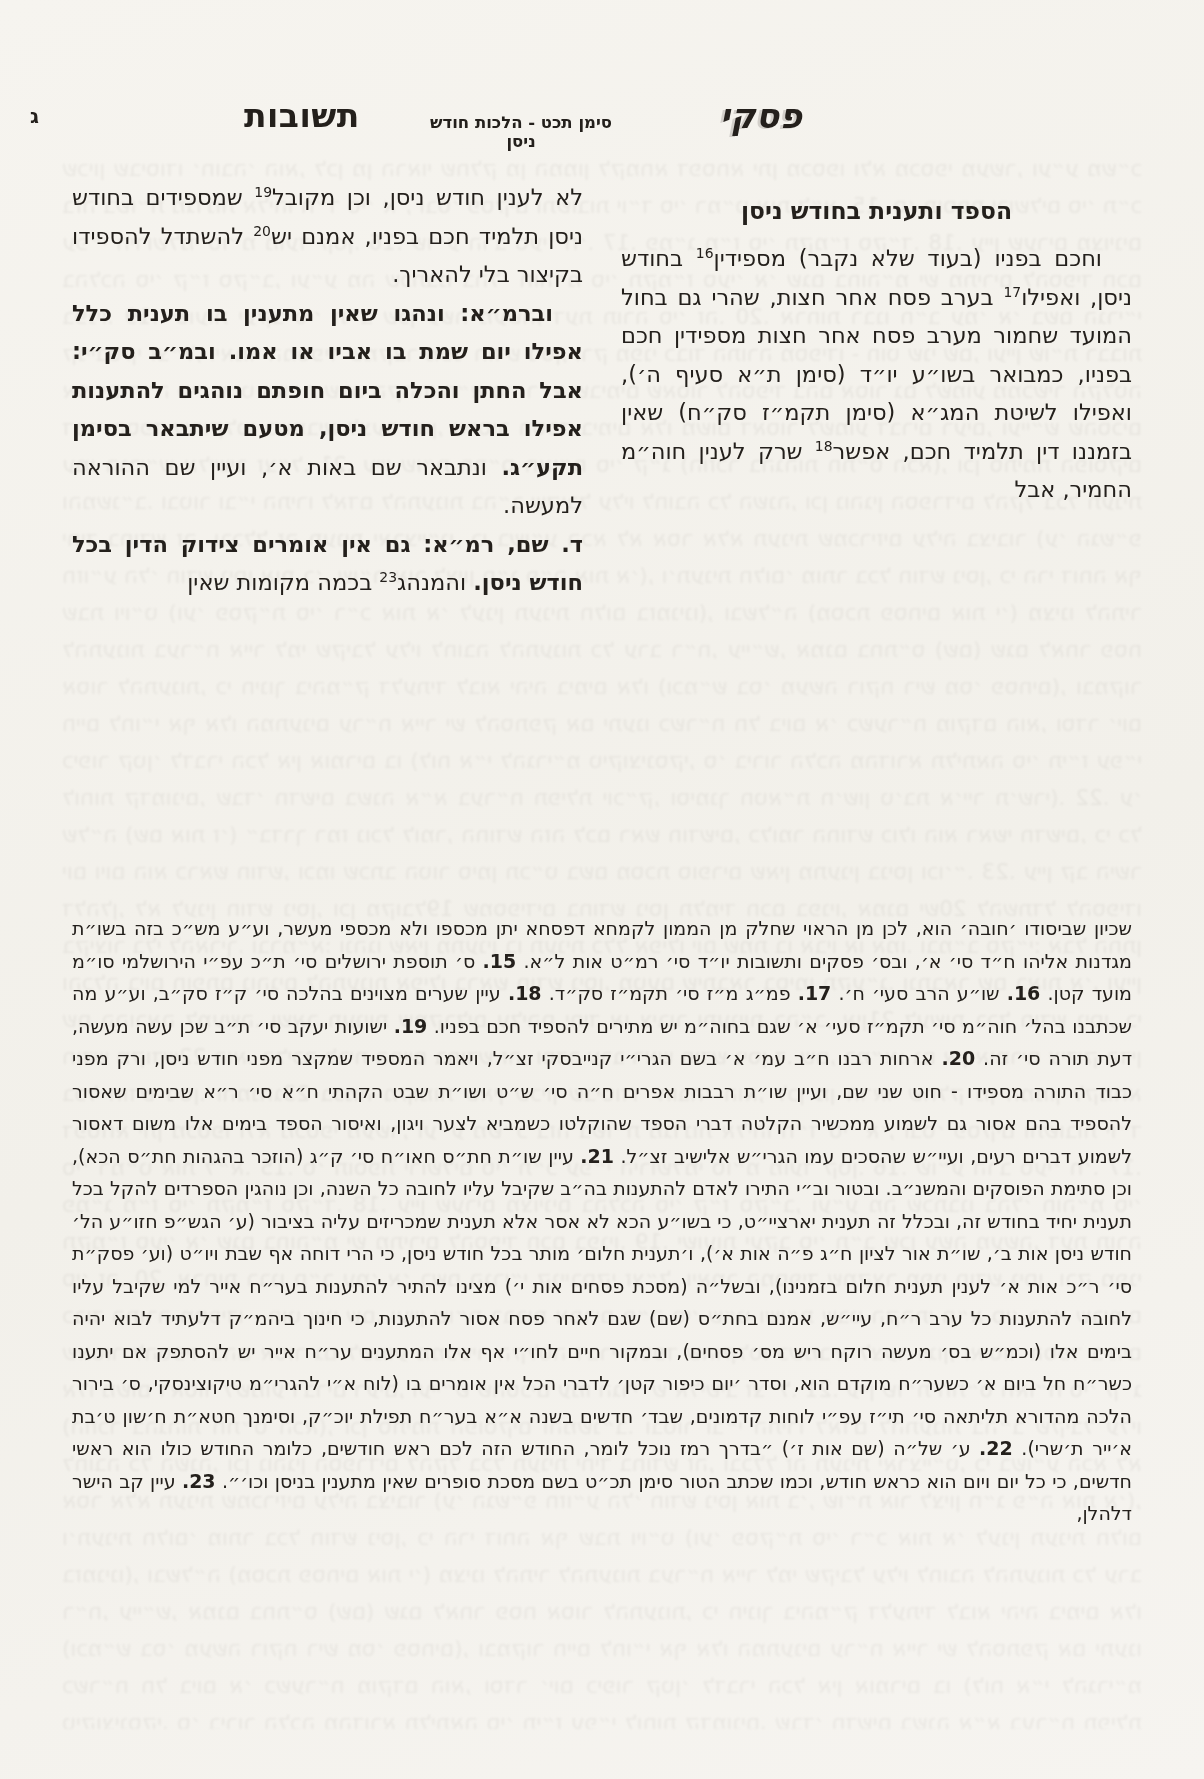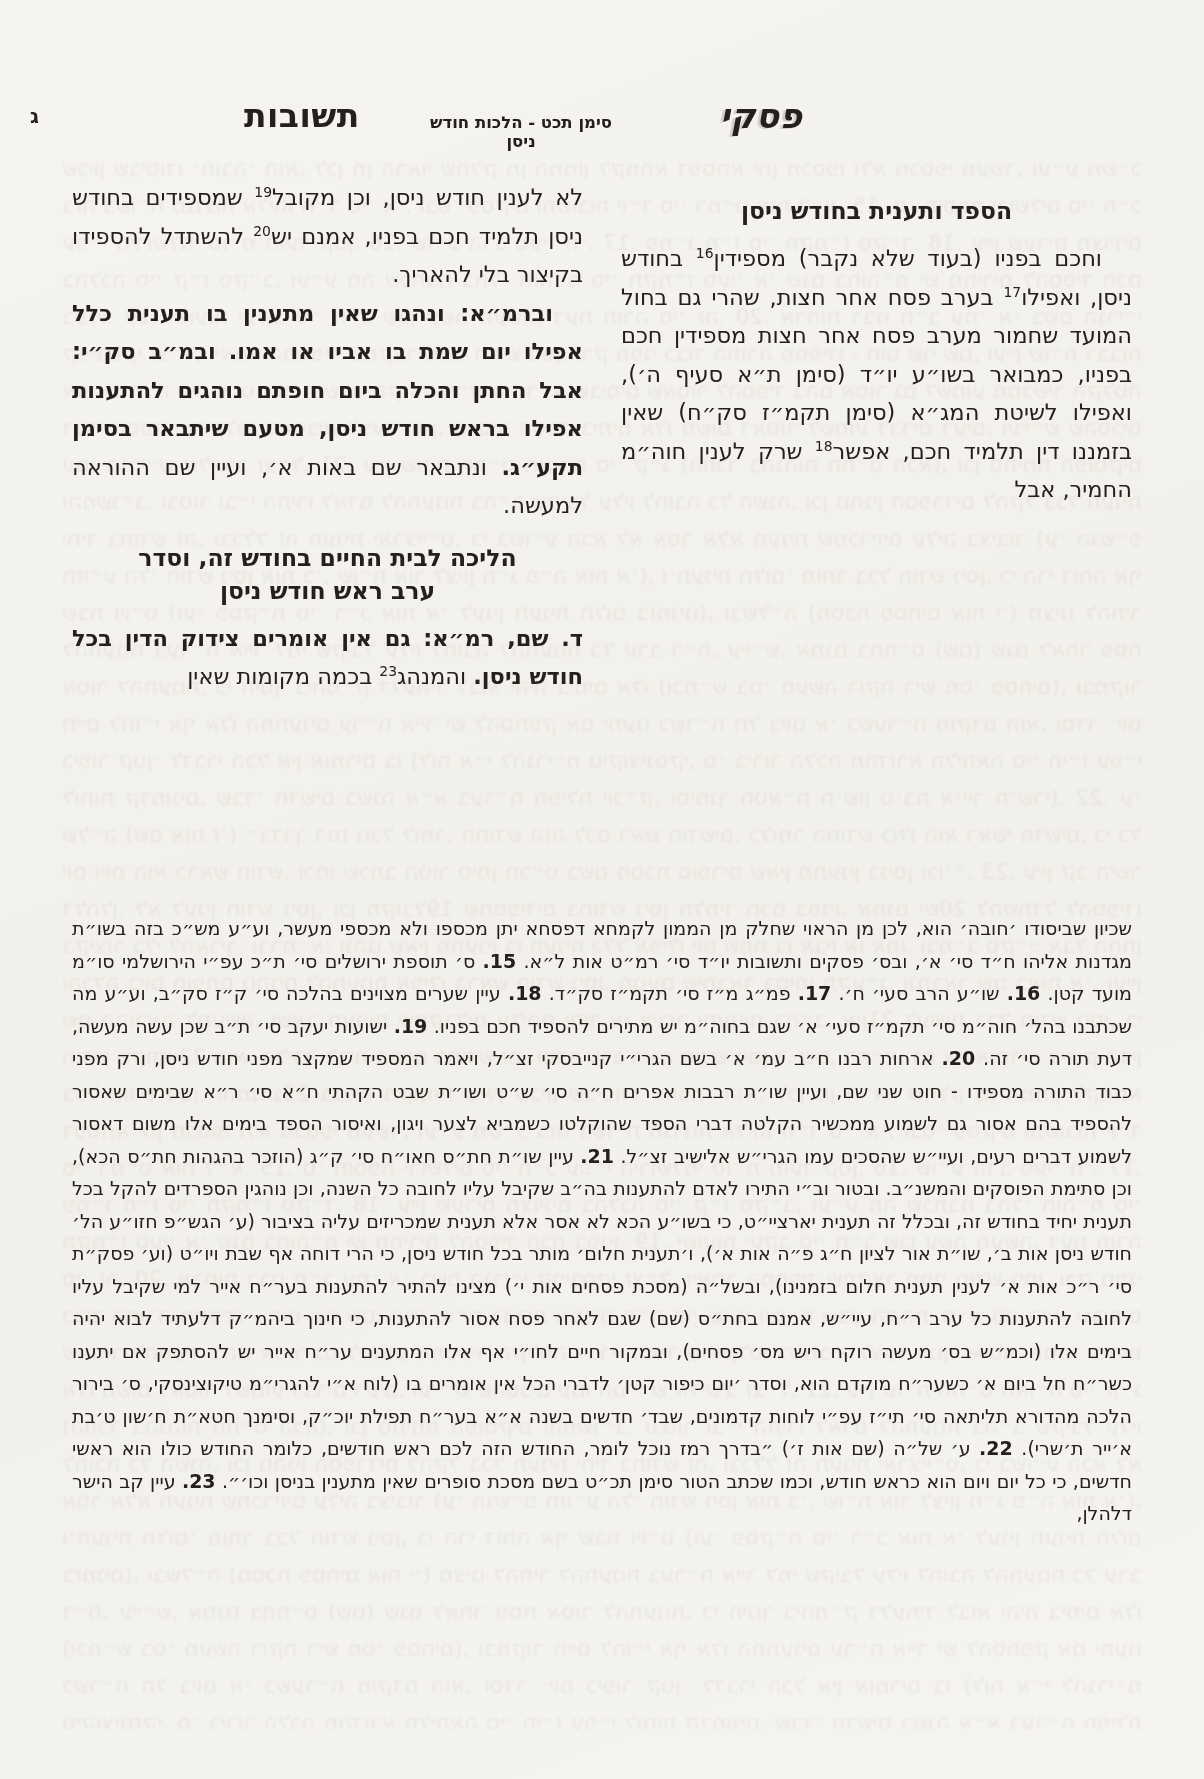--- a/index.html
+++ b/index.html
@@ -60,22 +60,20 @@
   </header>
 
   <main class="columns">
     <section class="col">
         <div class="block h">הספד ותענית בחודש ניסן</div>
         <div class="block p indent">וחכם בפניו (בעוד שלא נקבר) מספידין<sup>16</sup> בחודש ניסן, ואפילו<sup>17</sup> בערב פסח אחר חצות, שהרי גם בחול המועד שחמור מערב פסח אחר חצות מספידין חכם בפניו, כמבואר בשו״ע יו״ד (סימן ת״א סעיף ה׳), ואפילו לשיטת המג״א (סימן תקמ״ז סק״ח) שאין בזמננו דין תלמיד חכם, אפשר<sup>18</sup> שרק לענין חוה״מ החמיר, אבל</div>
       </section>
     <section class="col">
         <div class="block p">לא לענין חודש ניסן, וכן מקובל<sup>19</sup> שמספידים בחודש ניסן תלמיד חכם בפניו, אמנם יש<sup>20</sup> להשתדל להספידו בקיצור בלי להאריך.</div>
         <div class="block p indent"><b>וברמ״א: ונהגו שאין מתענין בו תענית כלל אפילו יום שמת בו אביו או אמו. ובמ״ב סק״י: אבל החתן והכלה ביום חופתם נוהגים להתענות אפילו בראש חודש ניסן, מטעם שיתבאר בסימן תקע״ג.</b> ונתבאר שם באות א׳, ועיין שם ההוראה למעשה.</div>
-        <div class="block h">הליכה לבית החיים בחודש זה, וסדר
-ערב ראש חודש ניסן</div>
         <div class="block p"><b>ד. שם, רמ״א: גם אין אומרים צידוק הדין בכל חודש ניסן.</b> והמנהג<sup>23</sup> בכמה מקומות שאין</div>
       </section>
   </main>
 
   <footer class="footnotes">
     <div class="fn-text">שכיון שביסודו ׳חובה׳ הוא, לכן מן הראוי שחלק מן הממון לקמחא דפסחא יתן מכספו ולא מכספי מעשר, וע״ע מש״כ בזה בשו״ת מגדנות אליהו ח״ד סי׳ א׳, ובס׳ פסקים ותשובות יו״ד סי׳ רמ״ט אות ל״א. <b>15.</b> ס׳ תוספת ירושלים סי׳ ת״כ עפ״י הירושלמי סו״מ מועד קטן. <b>16.</b> שו״ע הרב סעי׳ ח׳. <b>17.</b> פמ״ג מ״ז סי׳ תקמ״ז סק״ד. <b>18.</b> עיין שערים מצוינים בהלכה סי׳ ק״ז סק״ב, וע״ע מה שכתבנו בהל׳ חוה״מ סי׳ תקמ״ז סעי׳ א׳ שגם בחוה״מ יש מתירים להספיד חכם בפניו. <b>19.</b> ישועות יעקב סי׳ ת״ב שכן עשה מעשה, דעת תורה סי׳ זה. <b>20.</b> ארחות רבנו ח״ב עמ׳ א׳ בשם הגרי״י קנייבסקי זצ״ל, ויאמר המספיד שמקצר מפני חודש ניסן, ורק מפני כבוד התורה מספידו - חוט שני שם, ועיין שו״ת רבבות אפרים ח״ה סי׳ ש״ט ושו״ת שבט הקהתי ח״א סי׳ ר״א שבימים שאסור להספיד בהם אסור גם לשמוע ממכשיר הקלטה דברי הספד שהוקלטו כשמביא לצער ויגון, ואיסור הספד בימים אלו משום דאסור לשמוע דברים רעים, ועיי״ש שהסכים עמו הגרי״ש אלישיב זצ״ל. <b>21.</b> עיין שו״ת חת״ס חאו״ח סי׳ ק״ג (הוזכר בהגהות חת״ס הכא), וכן סתימת הפוסקים והמשנ״ב. ובטור וב״י התירו לאדם להתענות בה״ב שקיבל עליו לחובה כל השנה, וכן נוהגין הספרדים להקל בכל תענית יחיד בחודש זה, ובכלל זה תענית יארציי״ט, כי בשו״ע הכא לא אסר אלא תענית שמכריזים עליה בציבור (ע׳ הגש״פ חזו״ע הל׳ חודש ניסן אות ב׳, שו״ת אור לציון ח״ג פ״ה אות א׳), ו׳תענית חלום׳ מותר בכל חודש ניסן, כי הרי דוחה אף שבת ויו״ט (וע׳ פסק״ת סי׳ ר״כ אות א׳ לענין תענית חלום בזמנינו), ובשל״ה (מסכת פסחים אות י׳) מצינו להתיר להתענות בער״ח אייר למי שקיבל עליו לחובה להתענות כל ערב ר״ח, עיי״ש, אמנם בחת״ס (שם) שגם לאחר פסח אסור להתענות, כי חינוך ביהמ״ק דלעתיד לבוא יהיה בימים אלו (וכמ״ש בס׳ מעשה רוקח ריש מס׳ פסחים), ובמקור חיים לחו״י אף אלו המתענים ער״ח אייר יש להסתפק אם יתענו כשר״ח חל ביום א׳ כשער״ח מוקדם הוא, וסדר ׳יום כיפור קטן׳ לדברי הכל אין אומרים בו (לוח א״י להגרי״מ טיקוצינסקי, ס׳ בירור הלכה מהדורא תליתאה סי׳ תי״ז עפ״י לוחות קדמונים, שבד׳ חדשים בשנה א״א בער״ח תפילת יוכ״ק, וסימנך חטא״ת ח׳שון ט׳בת א׳ייר ת׳שרי). <b>22.</b> ע׳ של״ה (שם אות ז׳) ״בדרך רמז נוכל לומר, החודש הזה לכם ראש חודשים, כלומר החודש כולו הוא ראשי חדשים, כי כל יום ויום הוא כראש חודש, וכמו שכתב הטור סימן תכ״ט בשם מסכת סופרים שאין מתענין בניסן וכו׳״. <b>23.</b> עיין קב הישר דלהלן,</div>
   </footer>
 
 </div>
 

